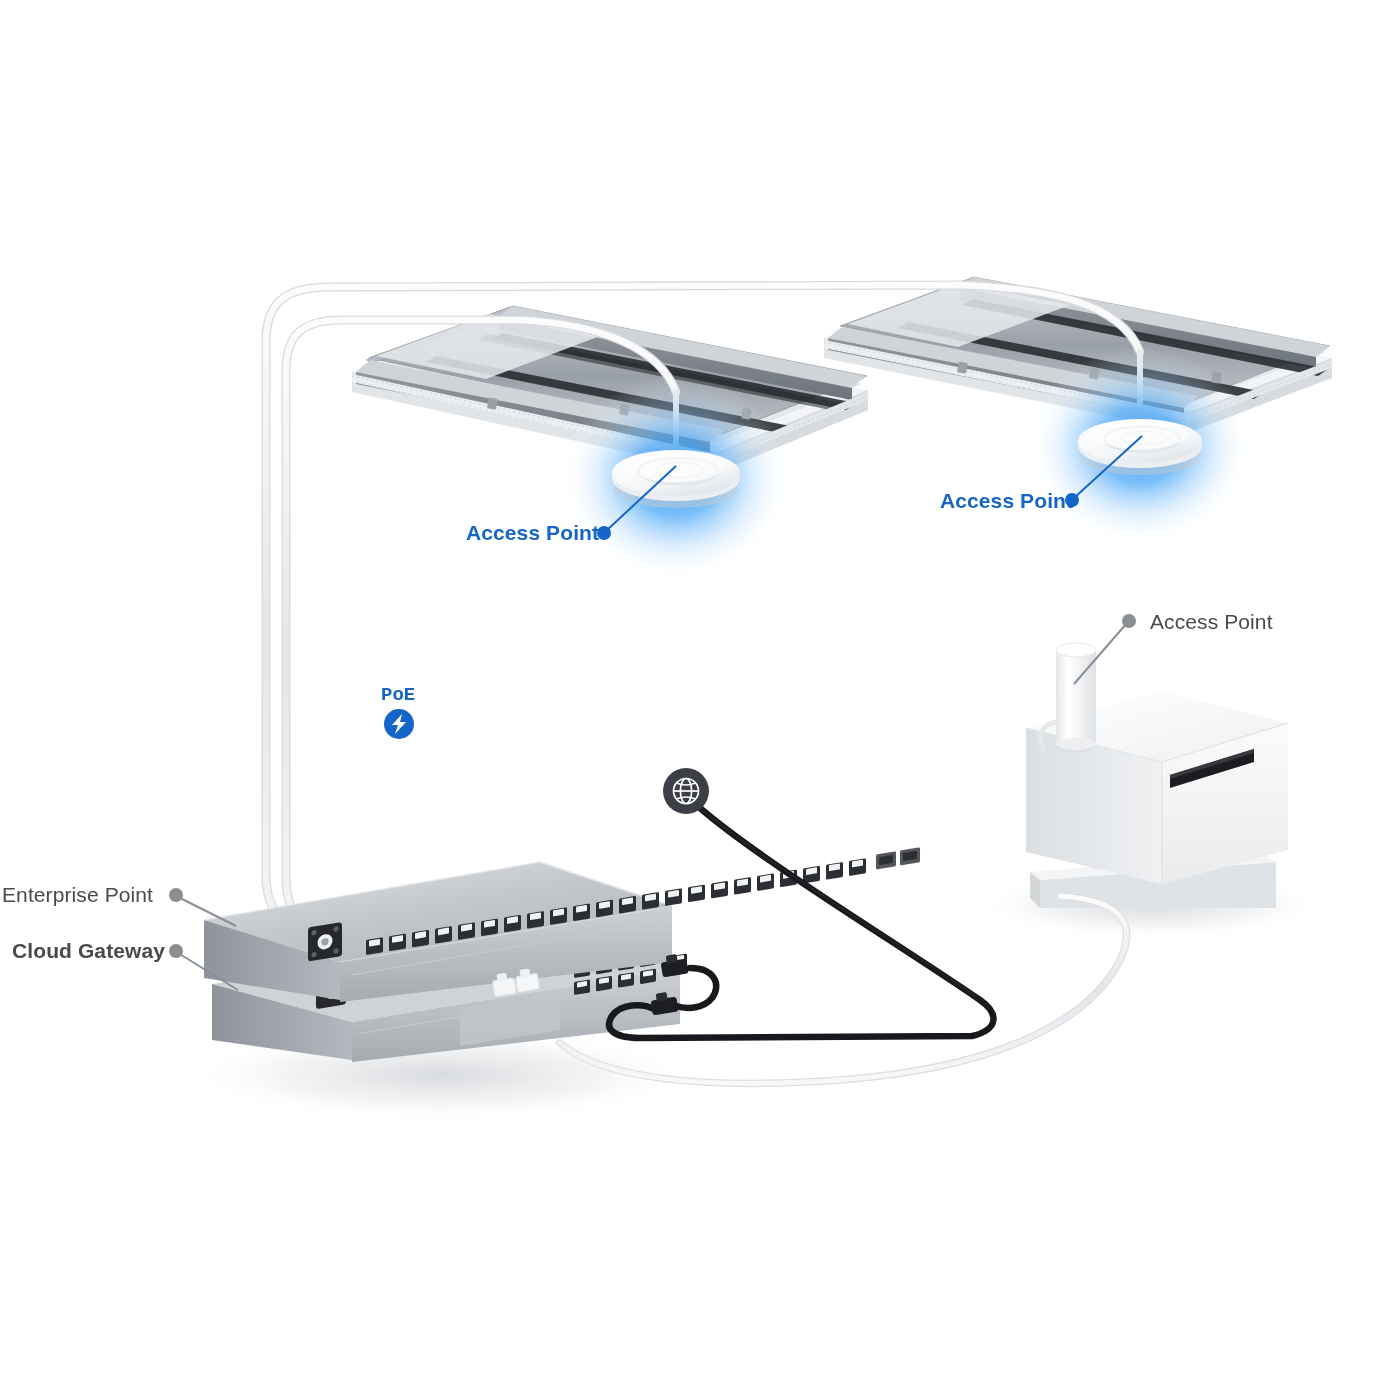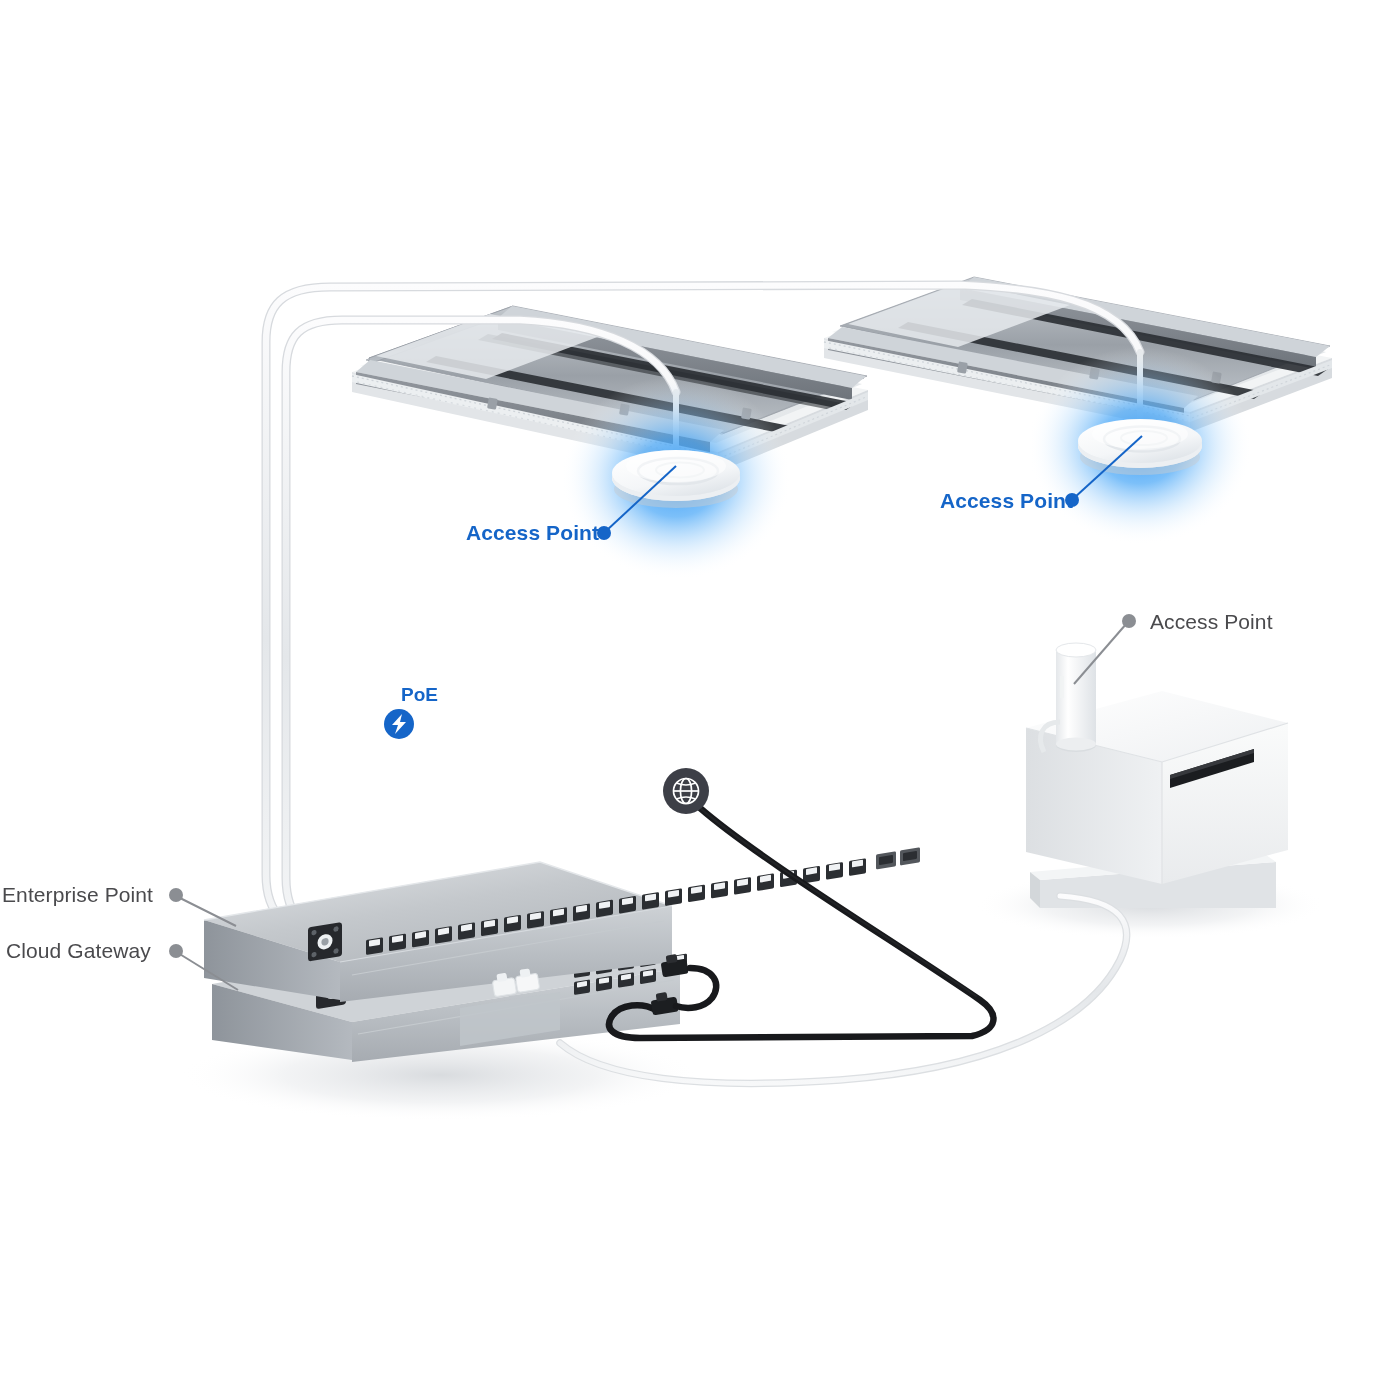--- a/index.html
+++ b/index.html
@@ -433,17 +433,17 @@
 </svg>
 
 <div class="lbl lbl-blue" style="left:466px; top:521px;">Access Point</div>
 
 <div class="lbl lbl-blue" style="left:940px; top:489px;">Access Point</div>
 
 <div class="lbl lbl-gray" style="left:1150px; top:610px;">Access Point</div>
 
 <div class="lbl lbl-gray" style="left:2px; top:883px;">Enterprise Point</div>
 
-<div class="lbl lbl-gray" style="left:6px; top:939px;">Cloud Gateway</div>
-
-<div class="poe-txt" style="left:401px; top:684px;">PoE</div>
+<div class="lbl lbl-gray" style="left:12px; top:939px;font-weight:bold;">Cloud Gateway</div>
+
+<div class="poe-txt" style="left:381px; top:684px;font-family:Liberation Mono, monospace;">PoE</div>
 
 </div>
 
 </body></html>

